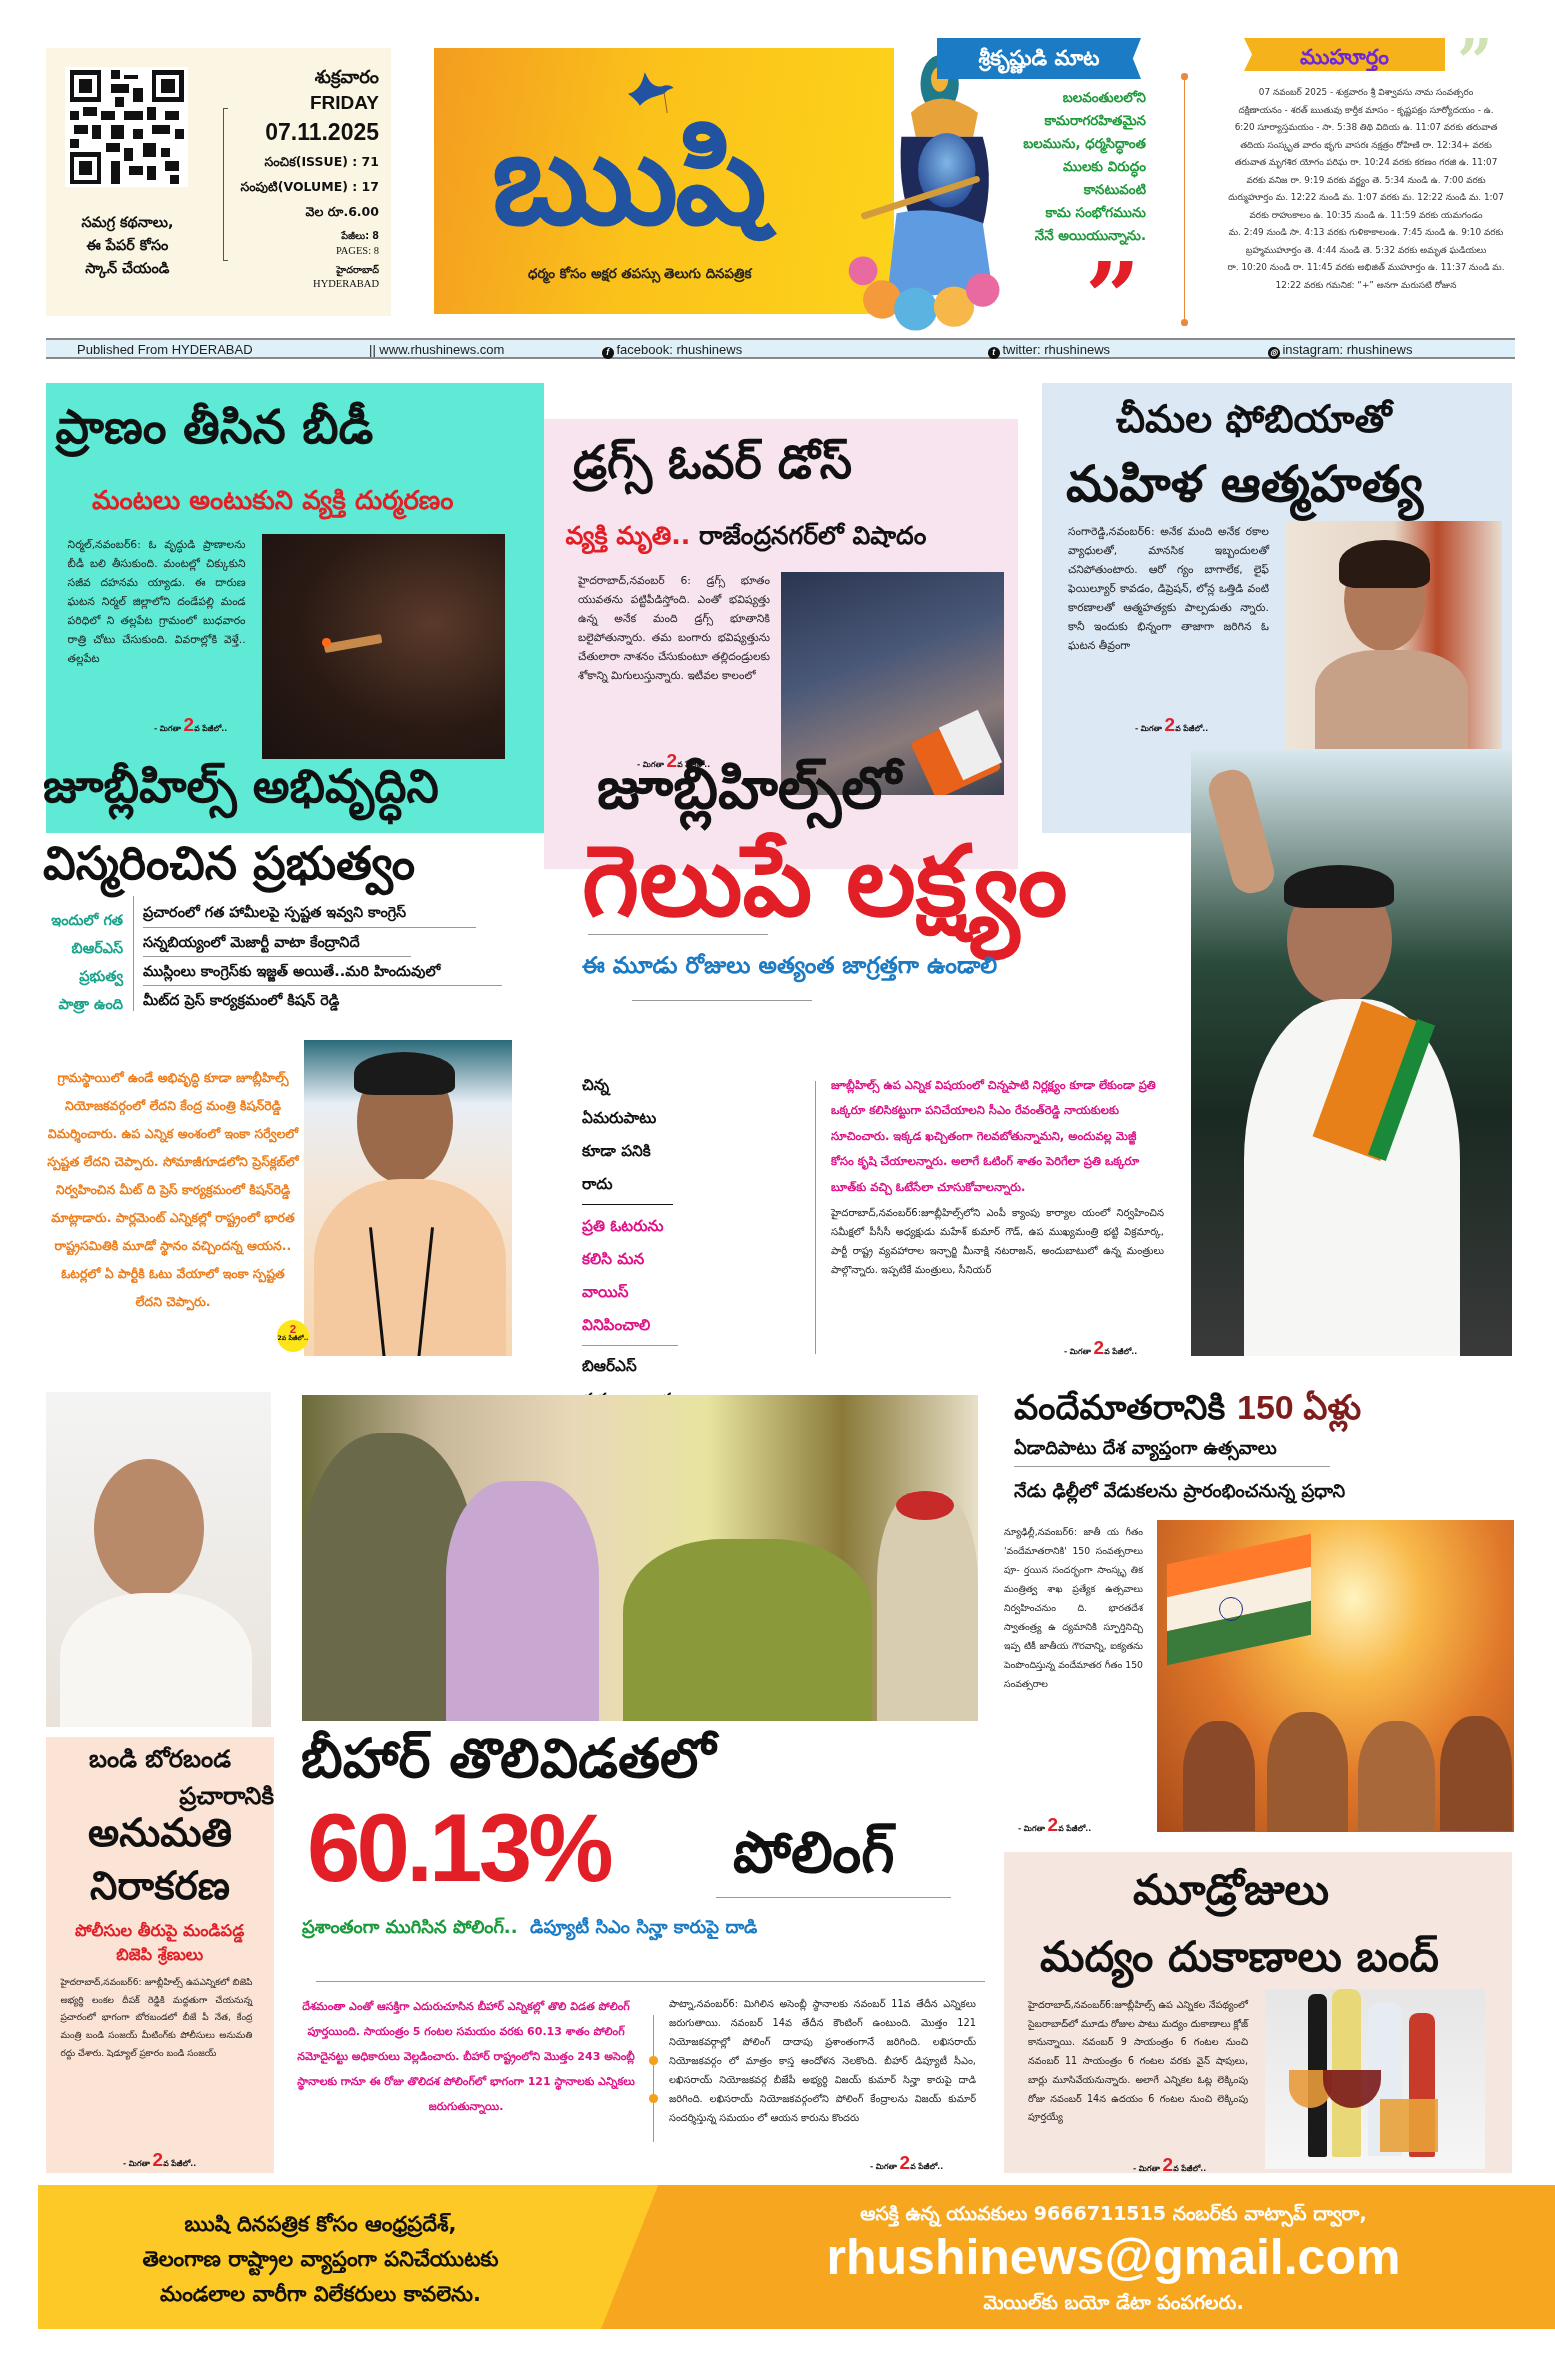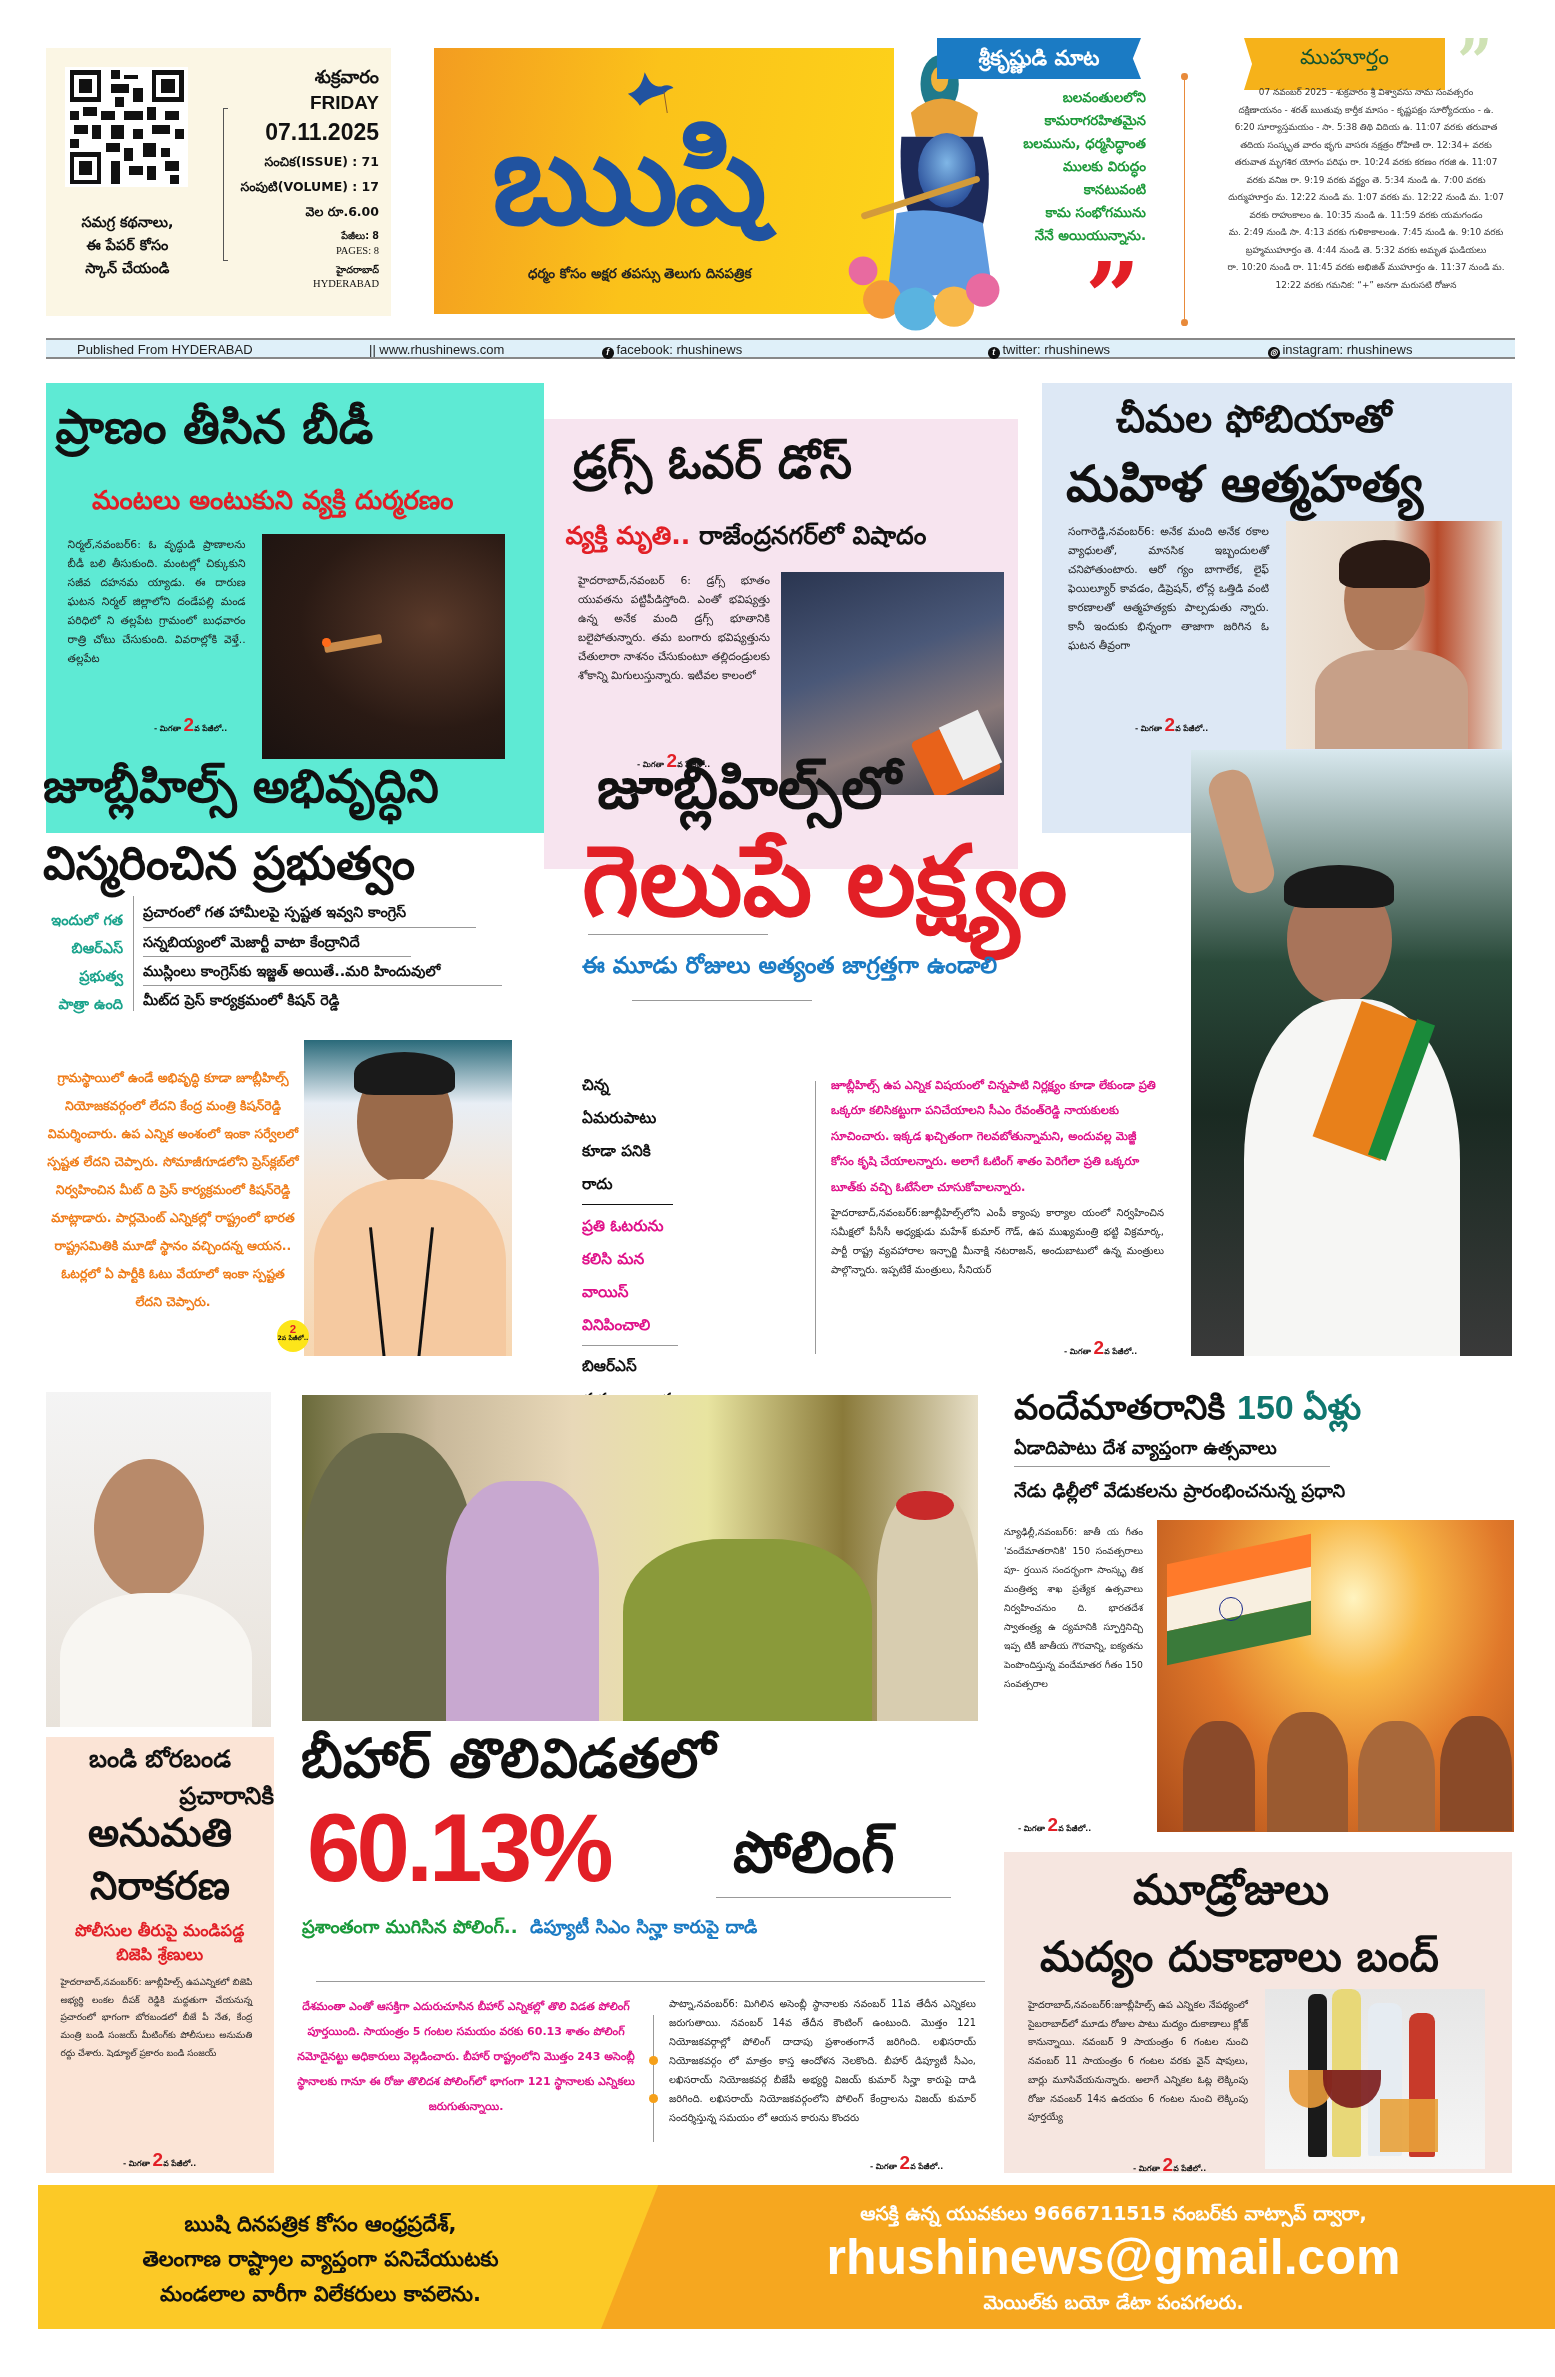--- a/index.html
+++ b/index.html
@@ -28,21 +28,21 @@
   #logoText { position: absolute; left: 58px; top: 58px; font-size: 129px; font-weight: bold; color: #2153a0; line-height: 144px; letter-spacing: -2.9px; }
   #dove { position: absolute; left: 189px; top: 17px; width: 53px; height: 48px; }
   #tagline1 { position: absolute; left: 62px; top: 218px; font-size: 13.4px; font-weight: bold; color: #222; margin-left: 32px; }
   #tagline2 { position: absolute; left: 230px; top: 218px; font-size: 13.4px; font-weight: bold; color: #222; }
   #krishna { left: 839px; top: 41px; width: 163px; height: 292px; }
 
   #krishnaTitle { left: 937px; top: 38px; width: 204px; height: 41px; background: #1b7bc4; color: #fff; font-size: 21px; font-weight: bold; text-align: center; line-height: 41px; clip-path: polygon(0 0, 100% 0, 96% 50%, 100% 100%, 0 100%); }
   #krishnaQuote { left: 997px; top: 86px; width: 149px; text-align: right; color: #1e9a3a; font-size: 13.4px; font-weight: bold; line-height: 23px; }
   #quoteMarkRed { left: 1085px; top: 264px; font-size: 96px; color: #e21f26; line-height: 67px; font-family: "DejaVu Serif", serif; font-weight: bold; }
 
-  #muhurtamTitle { left: 1244px; top: 38px; width: 201px; height: 52px; background: #f6b21a; color: #14532d; font-size: 21px; font-weight: normal; text-align: center; line-height: 38px; clip-path: polygon(0 0, 100% 0, 100% 100%, 0 100%, 4% 50%); }
+  #muhurtamTitle { left: 1244px; top: 38px; width: 201px; height: 33px; background: #f6b21a; color: #6d28d9; font-size: 21px; font-weight: bold; text-align: center; line-height: 38px; clip-path: polygon(0 0, 100% 0, 100% 100%, 0 100%, 4% 50%); }
   #quoteMarkGreen { left: 1457px; top: 38px; font-size: 62px; color: #cfe2b4; line-height: 48px; font-family: "DejaVu Serif", serif; font-weight: bold; }
   #muhurtamLine { left: 1184px; top: 76px; width: 1px; height: 247px; background: #e88a3a; }
   #muhurtamLine:before, #muhurtamLine:after { content: ""; position: absolute; left: -2.9px; width: 6.7px; height: 6.7px; border-radius: 50%; background: #e88a3a; }
   #muhurtamLine:before { top: -2.9px; } #muhurtamLine:after { bottom: -2.9px; }
   #muhurtamText { left: 1191px; top: 84px; width: 350px; font-size: 8.9px; line-height: 17.5px; color: #333; text-align: center; }
 
   
   #infoStrip { left: 46px; top: 338px; width: 1469px; height: 21px; background: #dff0f9; border-top: 2.4px solid #888; border-bottom: 2.4px solid #888; display: flex; align-items: center; font-family: "Liberation Sans", sans-serif; font-size: 13px; color: #222; }
   #infoStrip span { position: absolute; top: 1.9px; white-space: nowrap; }
   .socialIcon { display: inline-block; width: 11.5px; height: 11.5px; border-radius: 50%; background: #111; color: #fff; font-size: 8.6px; line-height: 11.5px; text-align: center; margin-right: 2.9px; vertical-align: -1.4px; font-weight: bold; }
@@ -319,21 +319,21 @@
 <div class="sep" style="left:716px;top:1897px;width:235px;height:1.4px;"></div>
 <div class="hd" style="left:302px;top:1910px;font-size:18px;line-height:34px;"><span style="color:#1a9a3a">ప్రశాంతంగా ముగిసిన పోలింగ్..</span>&nbsp;&nbsp;<span style="color:#1b7bc4">డిప్యూటీ సిఎం సిన్హా కారుపై దాడి</span></div>
 <div class="sep" style="left:316px;top:1981px;width:669px;height:1.4px;"></div>
 <div class="abs" style="left:297px;top:1994px;width:338px;color:#e0128a;font-size:11px;font-weight:bold;line-height:25px;text-align:center;">దేశమంతా ఎంతో ఆసక్తిగా ఎదురుచూసిన బీహార్ ఎన్నికల్లో తొలి విడత పోలింగ్ పూర్తయింది. సాయంత్రం 5 గంటల సమయం వరకు 60.13 శాతం పోలింగ్ నమోదైనట్టు అధికారులు వెల్లడించారు. బీహార్ రాష్ట్రంలోని మొత్తం 243 అసెంబ్లీ స్థానాలకు గానూ ఈ రోజు తొలిదశ పోలింగ్‌లో భాగంగా 121 స్థానాలకు ఎన్నికలు జరుగుతున్నాయి.</div>
 <div class="sep" style="left:653px;top:2015px;width:1px;height:127px;"></div>
 <div class="abs" style="left:649px;top:2056px;width:8.6px;height:8.6px;border-radius:50%;background:#f5a01a;"></div>
 <div class="abs" style="left:649px;top:2094px;width:8.6px;height:8.6px;border-radius:50%;background:#f5a01a;"></div>
 <div class="body" style="left:669px;top:1994px;width:307px;font-size:9.8px;line-height:19px;">పాట్నా,నవంబర్6: మిగిలిన అసెంబ్లీ స్థానాలకు నవంబర్ 11వ తేదీన ఎన్నికలు జరుగుతాయి. నవంబర్ 14వ తేదీన కౌంటింగ్ ఉంటుంది. మొత్తం 121 నియోజకవర్గాల్లో పోలింగ్ దాదాపు ప్రశాంతంగానే జరిగింది. లఖిసరాయ్ నియోజకవర్గం లో మాత్రం కాస్త ఆందోళన నెలకొంది. బీహార్ డిప్యూటీ సీఎం, లఖిసరాయ్ నియోజకవర్గ బీజేపీ అభ్యర్థి విజయ్ కుమార్ సిన్హా కారుపై దాడి జరిగింది. లఖిసరాయ్ నియోజకవర్గంలోని పోలింగ్ కేంద్రాలను విజయ్ కుమార్ సందర్శిస్తున్న సమయం లో ఆయన కారును కొందరు</div>
 <div class="more" style="left:870px;top:2152px;"><span>- మిగతా</span> <span class="two">2</span><span>వ పేజీలో..</span></div>
 
-<div class="hd" style="left:1014px;top:1383px;font-size:34px;line-height:48px;"><span>వందేమాతరానికి</span> <span style="color:#0f766e;font-family:'Liberation Sans',sans-serif">150 ఏళ్లు</span></div>
+<div class="hd" style="left:1014px;top:1383px;font-size:34px;line-height:48px;"><span>వందేమాతరానికి</span> <span style="color:#7f1d1d;font-family:'Liberation Sans',sans-serif">150 ఏళ్లు</span></div>
 <div class="hd" style="left:1014px;top:1433px;font-size:18px;line-height:29px;">ఏడాదిపాటు దేశ వ్యాప్తంగా ఉత్సవాలు</div>
 <div class="sep" style="left:1014px;top:1466px;width:316px;height:1px;"></div>
 <div class="hd" style="left:1014px;top:1476px;font-size:18px;line-height:29px;">నేడు ఢిల్లీలో వేడుకలను ప్రారంభించనున్న ప్రధాని</div>
 <div class="body" style="left:1004px;top:1522px;width:139px;font-size:9.3px;line-height:19px;">న్యూఢిల్లీ,నవంబర్6: జాతీ య గీతం 'వందేమాతరానికి' 150 సంవత్సరాలు పూ- ర్తయిన సందర్భంగా సాంస్కృ తిక మంత్రిత్వ శాఖ ప్రత్యేక ఉత్సవాలు నిర్వహించనుం ది. భారతదేశ స్వాతంత్ర్య ఉ ద్యమానికి స్ఫూర్తినిచ్చి ఇప్ప టికీ జాతీయ గౌరవాన్ని, ఐక్యతను పెంపొందిస్తున్న వందేమాతర గీతం 150 సంవత్సరాల</div>
 <div class="more" style="left:1018px;top:1814px;"><span>- మిగతా</span> <span class="two">2</span><span>వ పేజీలో..</span></div>
 <div class="photo" style="left:1157px;top:1520px;width:357px;height:312px;background:radial-gradient(ellipse at 55% 25%, #fff4c0 0%, #f8b848 25%, #e0782a 55%, #a84a1a 100%);">
   <div style="position:absolute;left:9.6px;top:29px;width:144px;height:34px;background:#ff7a2a;transform:skewY(-12deg);"></div>
   <div style="position:absolute;left:9.6px;top:62px;width:144px;height:34px;background:#f8efe0;transform:skewY(-12deg);"></div>
   <div style="position:absolute;left:9.6px;top:96px;width:144px;height:34px;background:#3a7a3a;transform:skewY(-12deg);"></div>
   <div style="position:absolute;left:62px;top:77px;width:24px;height:24px;border:1.9px solid #1a2a8a;border-radius:50%;"></div>

